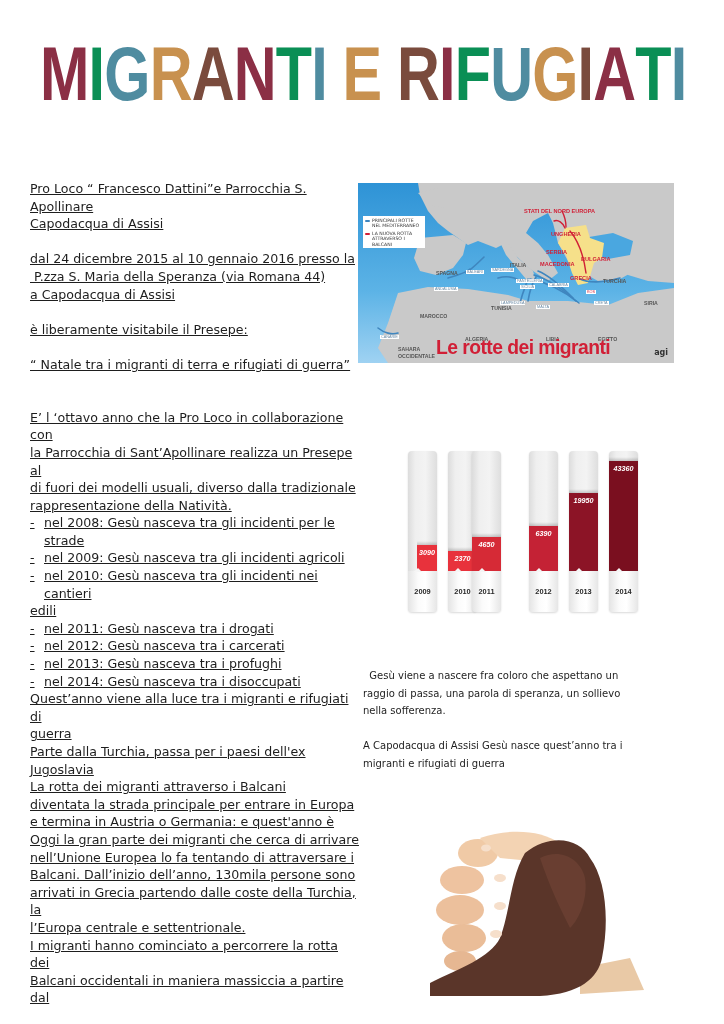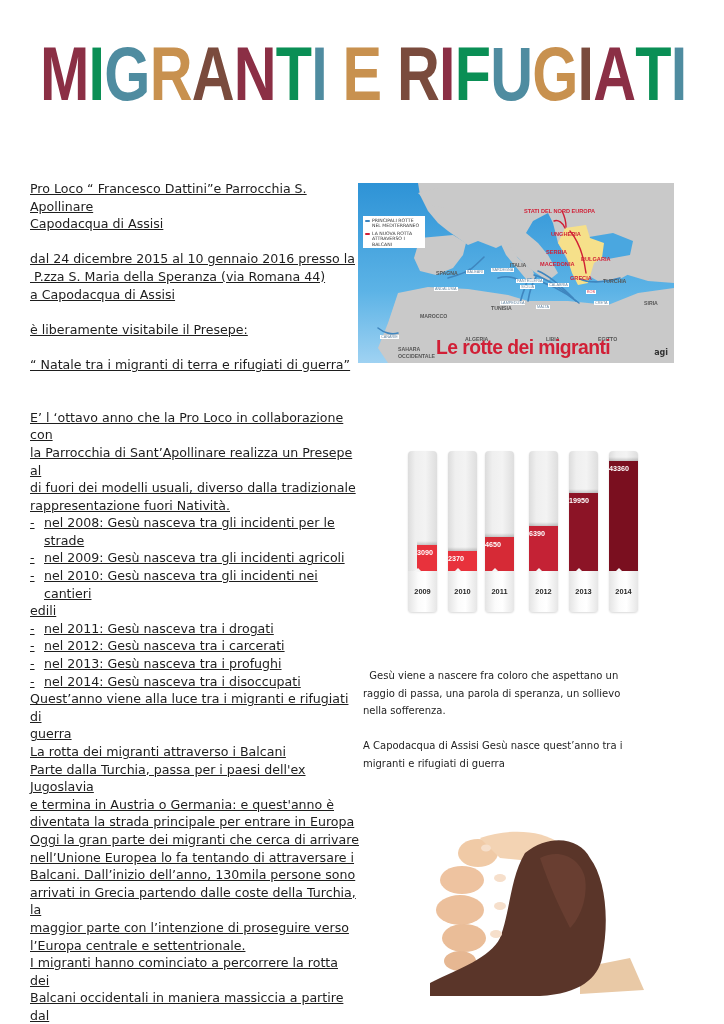--- a/index.html
+++ b/index.html
@@ -34,22 +34,22 @@
                     transform: scaleX(0.92); transform-origin: left top; white-space: nowrap; }
   .map .agi { position: absolute; right: 6px; bottom: 6px; font-size: 8px; font-weight: bold; color: #333; }
 
   .chart { position: absolute; left: 400px; top: 445px; width: 250px; height: 175px; }
   .bar { position: absolute; top: 6px; width: 29px; height: 161px; border-radius: 4px;
          background: linear-gradient(90deg,#dcdcdc 0%,#efefef 25%,#f3f3f3 60%,#dedede 100%);
          box-shadow: 0 1px 2px rgba(0,0,0,0.15); overflow: hidden; }
   .bar .fill { position: absolute; left: 0; right: 0; bottom: 41px; }
   .bar .fill::before { content: ""; position: absolute; left: 0; right: 0; top: -4px; height: 4px;
                        background: linear-gradient(180deg, rgba(0,0,0,0) , rgba(0,0,0,0.18)); }
-  .bar .val { position: absolute; left: 0; right: 0; top: 3px; text-align: left; color: #fff;
-              font-size: 7.2px; font-weight: bold; font-family: "Liberation Sans", sans-serif; }
+  .bar .val { position: absolute; left: 0; right: 0; top: 3px; text-align: center; color: #fff;
+              font-size: 7.2px; font-weight: bold; font-family: "Liberation Sans", sans-serif; font-style: italic; }
   .bar .base { position: absolute; left: 0; right: 0; bottom: 0; height: 41px;
                background: linear-gradient(90deg,#e4e4e4 0%,#fbfbfb 35%,#ffffff 60%,#e6e6e6 100%); }
   .bar .notch { position: absolute; left: 6px; top: -3px; width: 0; height: 0;
                 border-left: 4px solid transparent; border-right: 4px solid transparent; border-bottom: 4px solid #f5f5f5; }
   .bar .year { position: absolute; left: 0; right: 0; top: 16px; text-align: center;
                font-size: 7.4px; font-weight: bold; color: #2a2a2a; font-family: "Liberation Sans", sans-serif; }
 
   .col-right { position: absolute; left: 363px; top: 667px; width: 340px;
                font-size: 10px; line-height: 17.6px; color: #1e1e1e; }
   .col-right p { margin: 0; }
@@ -71,21 +71,21 @@
   <p>a Capodacqua di Assisi</p>
   <div class="gap"></div>
   <p>è liberamente visitabile il Presepe:</p>
   <div class="gap"></div>
   <p>“ Natale tra i migranti di terra e rifugiati di guerra”</p>
   <div class="gap"></div>
   <div class="gap"></div>
   <p>E’ l ‘ottavo anno che la Pro Loco in collaborazione con</p>
   <p>la Parrocchia di Sant’Apollinare realizza un Presepe al</p>
   <p>di fuori dei modelli usuali, diverso dalla tradizionale</p>
-  <p>rappresentazione fuori Natività.</p>
+  <p>rappresentazione della Natività.</p>
   <p class="bullet">
       <span class="dash">-</span>
       <span>nel 2008: Gesù nasceva tra gli incidenti per le strade</span>
     </p>
   <p class="bullet">
       <span class="dash">-</span>
       <span>nel 2009: Gesù nasceva tra gli incidenti agricoli</span>
     </p>
   <p class="bullet">
       <span class="dash">-</span>
@@ -103,29 +103,28 @@
   <p class="bullet">
       <span class="dash">-</span>
       <span>nel 2013: Gesù nasceva tra i profughi</span>
     </p>
   <p class="bullet">
       <span class="dash">-</span>
       <span>nel 2014: Gesù nasceva tra i disoccupati</span>
     </p>
   <p>Quest’anno viene alla luce tra i migranti e rifugiati di</p>
   <p>guerra</p>
+  <p>Parte dalla Turchia, passa per i paesi dell'ex Jugoslavia</p>
   <p>La rotta dei migranti attraverso i Balcani</p>
-  <p>Parte dalla Turchia, passa per i paesi dell'ex Jugoslavia</p>
+  <p>diventata la strada principale per entrare in Europa</p>
   <p>e termina in Austria o Germania: e quest'anno è</p>
-  <p>diventata la strada principale per entrare in Europa</p>
   <p>Oggi la gran parte dei migranti che cerca di arrivare</p>
   <p>nell’Unione Europea lo fa tentando di attraversare i</p>
   <p>Balcani. Dall’inizio dell’anno, 130mila persone sono</p>
   <p>arrivati in Grecia partendo dalle coste della Turchia, la</p>
-  <p>maggior parte con l’intenzione di proseguire verso</p>
   <p>l’Europa centrale e settentrionale.</p>
   <p>I migranti hanno cominciato a percorrere la rotta dei</p>
   <p>Balcani occidentali in maniera massiccia a partire dal</p>
 
 </div>
 
 <div class="map">
   <svg width="316" height="180" viewBox="0 0 316 180">
 
     <path d="M60 0 L316 0 L316 95 L300 92 L280 86 L262 96 L240 98 L222 88 L210 78 L200 60 L195 40 L190 30 L175 38 L168 50 L180 60 L190 72 L200 90 L190 98 L172 86 L155 70 L148 60 L138 65 L120 58 L110 62 L100 55 L90 48 L80 40 L70 28 L62 12 Z" fill="#c9c9c9"></path>
@@ -218,21 +217,21 @@
   </div>
   <div class="bar" style="left:48px">
     <div class="fill" style="height: 20px; background: rgb(232, 50, 60);">
         <span class="val">2370</span>
       </div>
     <div class="base">
         <div class="notch"></div>
         <div class="year">2010</div>
       </div>
   </div>
-  <div class="bar" style="left:85px">
+  <div class="bar" style="left:72px">
     <div class="fill" style="height: 34px; background: rgb(214, 42, 54);">
         <span class="val">4650</span>
       </div>
     <div class="base">
         <div class="notch"></div>
         <div class="year">2011</div>
       </div>
   </div>
   <div class="bar" style="left:129px">
     <div class="fill" style="height: 45px; background: rgb(196, 34, 53);">

